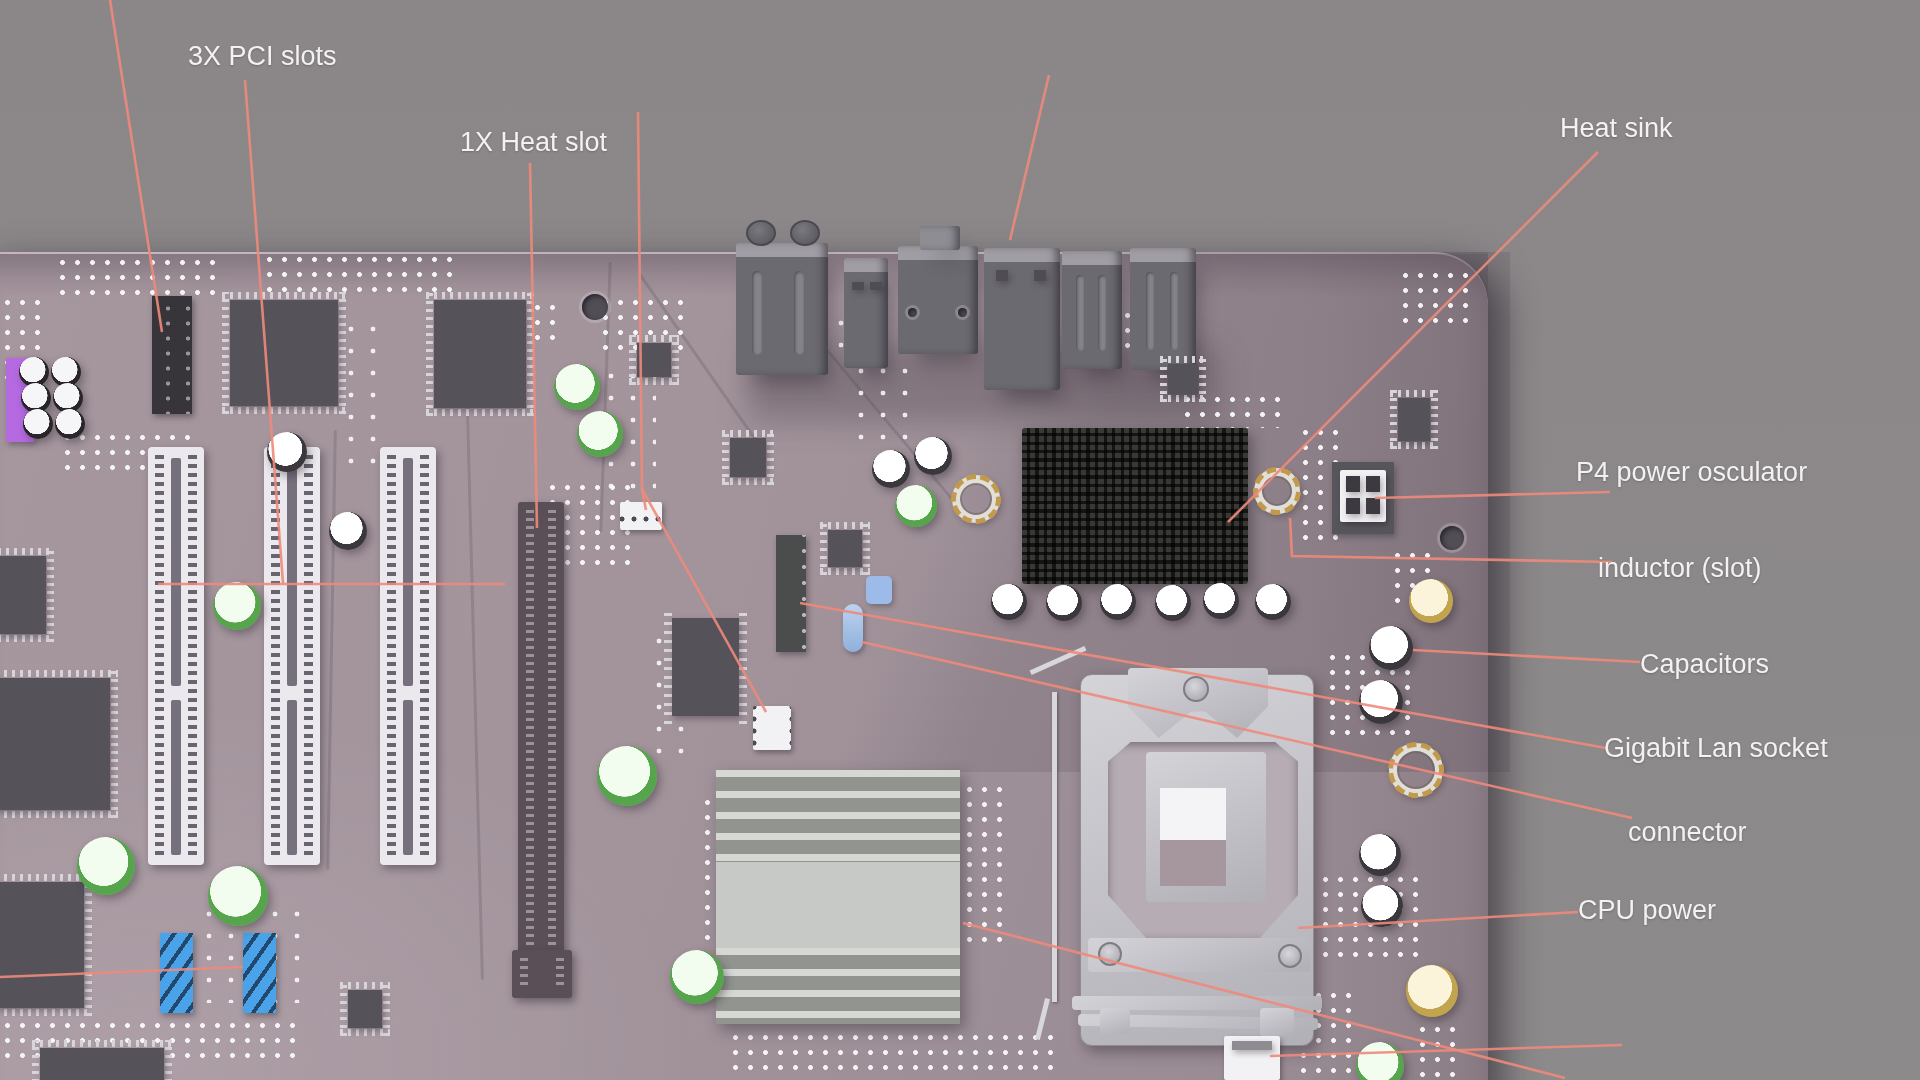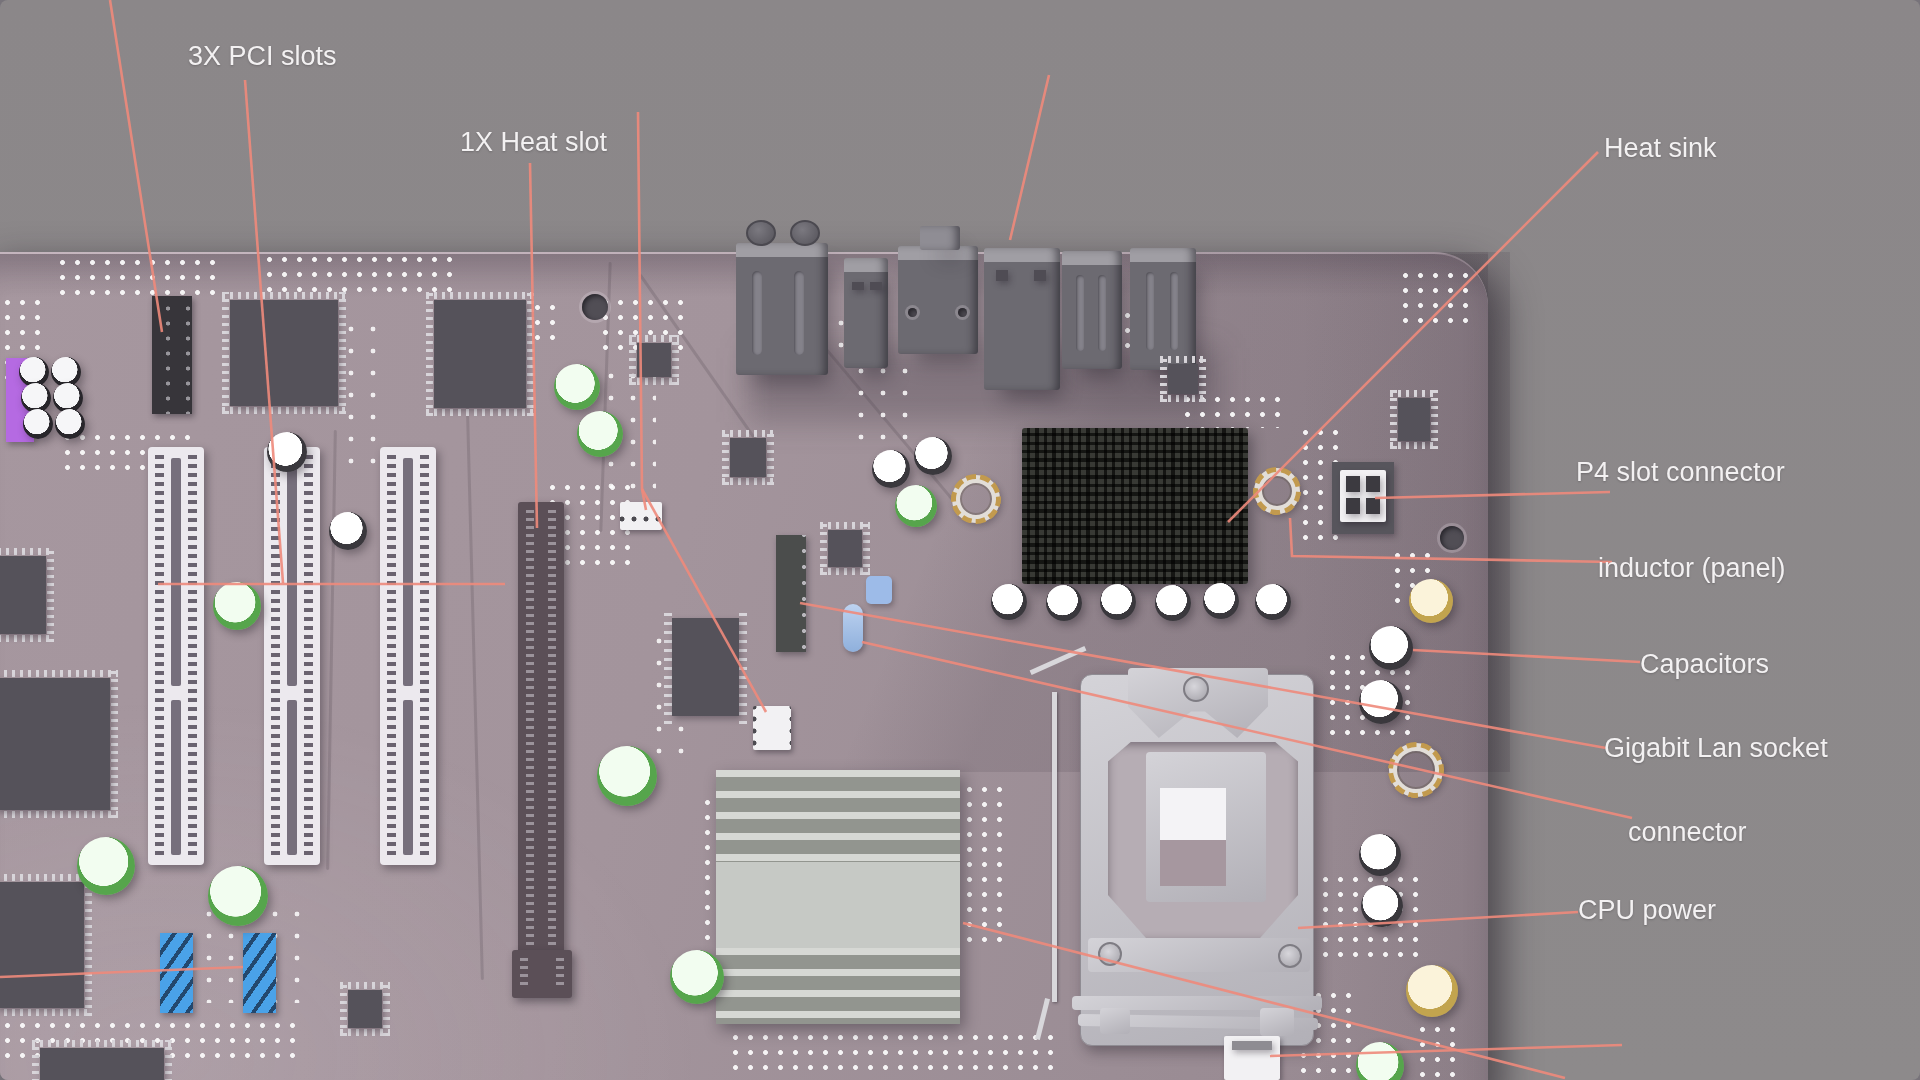--- a/index.html
+++ b/index.html
@@ -1,18 +1,18 @@
 <!DOCTYPE html>
 <html style="--accent-line: #ee8a7b; --label-text: #f3f1f2; --background: #8b8789; --board: #a3949c; --pci-slot-white: #ece9ee; --pcie-slot-dark: #5b4f57; --capacitor-ring-dark: #3a383d; --capacitor-ring-green: #56a54c; --capacitor-ring-gold: #c2a44e; --connector-purple: #b56ae2; --connector-blue: #4aa2e8; --inductor-wire-gold: #c29a4e;"><head>
 <meta charset="utf-8">
 <style>
   html,body{margin:0;padding:0;background:#77737a;}
   #stage{position:relative;width:1920px;height:1080px;overflow:hidden;
          background:linear-gradient(180deg,var(--background,#8b8789),#8d8a8b);
-         font-family:"Liberation Sans",sans-serif;border-radius:8px;}
+         font-family:"Liberation Sans",sans-serif;}
   #stage *{position:absolute;box-sizing:border-box;}
   
   .board{left:-20px;top:252px;width:1508px;height:848px;
          background:
            radial-gradient(900px 600px at 12% 95%, rgba(255,240,248,.10), transparent 60%),
            linear-gradient(105deg,#a6979f 0%,#a3949c 45%,#9b8d95 78%,#968890 100%);
          border-top-right-radius:54px;border-top:2px solid rgba(222,206,216,.5);
          box-shadow:16px 10px 34px rgba(32,27,36,.55), inset 0 14px 26px rgba(60,50,64,.18);}
   .shade{pointer-events:none;}
   
@@ -277,23 +277,23 @@
     <polyline points="1606,748 800,603"></polyline>
     <polyline points="1632,818 862,642"></polyline>
     <polyline points="1578,912 1298,928"></polyline>
     <polyline points="1622,1045 1270,1056"></polyline>
     <polyline points="963,923 1565,1078"></polyline>
     <polyline points="0,977 243,967"></polyline>
   </svg>
 
   <div class="lbl" style="left:188px;top:40px;">3X PCI slots</div>
   <div class="lbl" style="left:460px;top:126px;">1X Heat slot</div>
-  <div class="lbl" style="left:1560px;top:132px;margin-left:44px;">Heat sink</div>
-  <div class="lbl" style="left:1576px;top:456px;">P4 slot connector</div>
-  <div class="lbl" style="left:1598px;top:552px;">inductor (panel)</div>
+  <div class="lbl" style="left:1560px;top:112px;">Heat sink</div>
+  <div class="lbl" style="left:1576px;top:456px;">P4 power osculator</div>
+  <div class="lbl" style="left:1598px;top:552px;">inductor (slot)</div>
   <div class="lbl" style="left:1640px;top:648px;">Capacitors</div>
   <div class="lbl" style="left:1604px;top:732px;">Gigabit Lan socket</div>
   <div class="lbl" style="left:1628px;top:816px;">connector</div>
   <div class="lbl" style="left:1578px;top:894px;">CPU power</div>
   <div class="lbl" style="left:1626px;top:1016px;">
     
     
   </div>
 
 </div>

